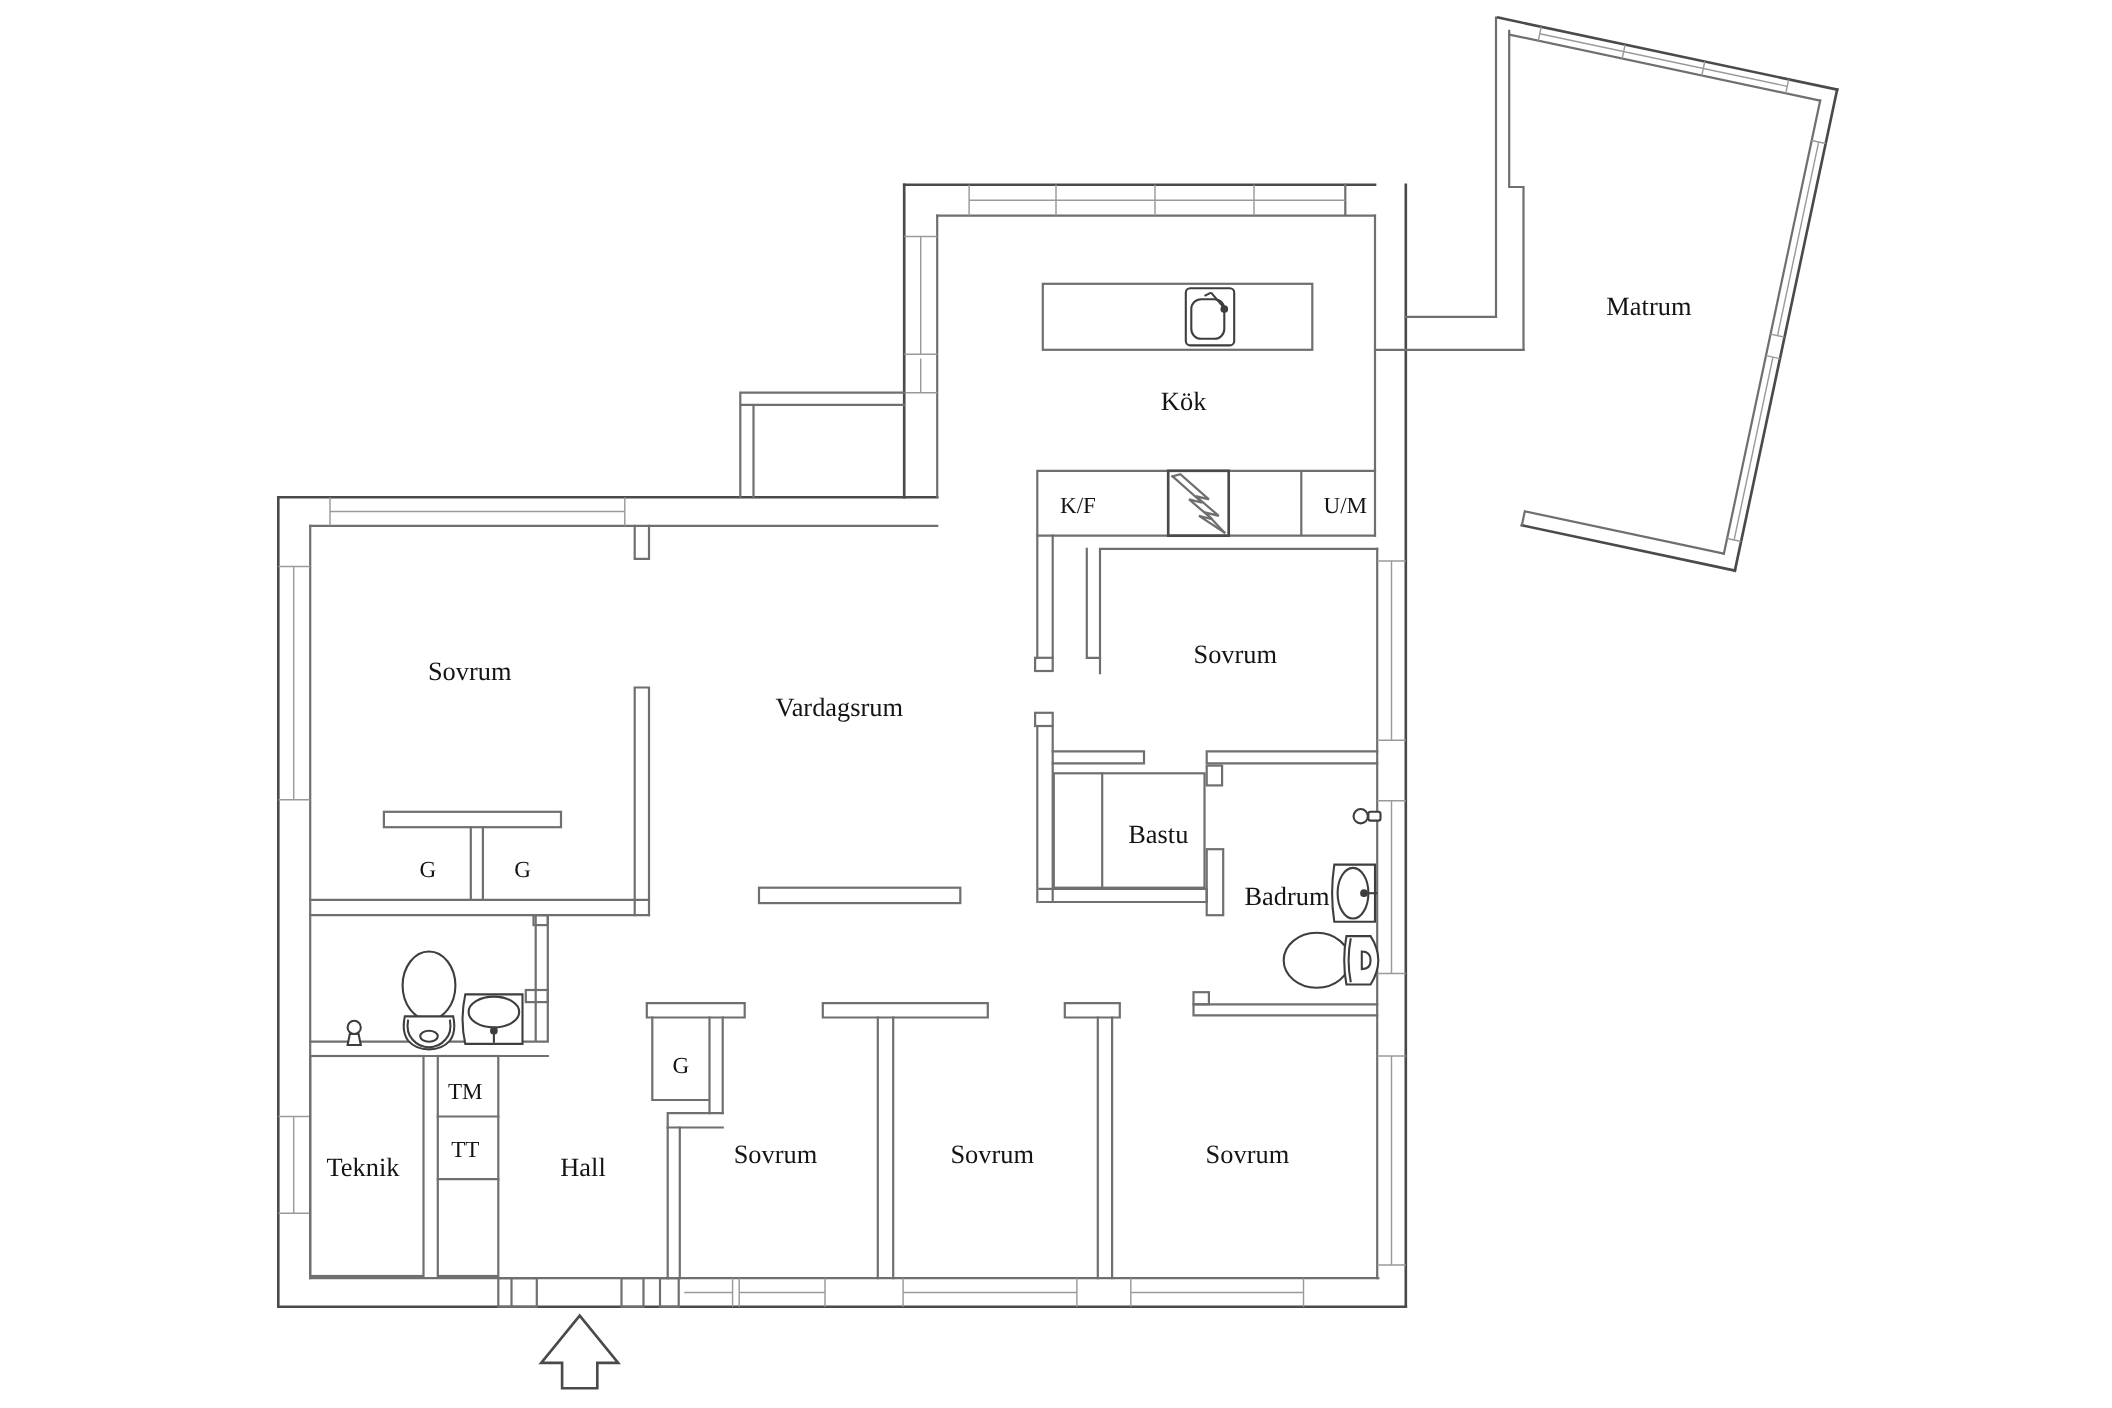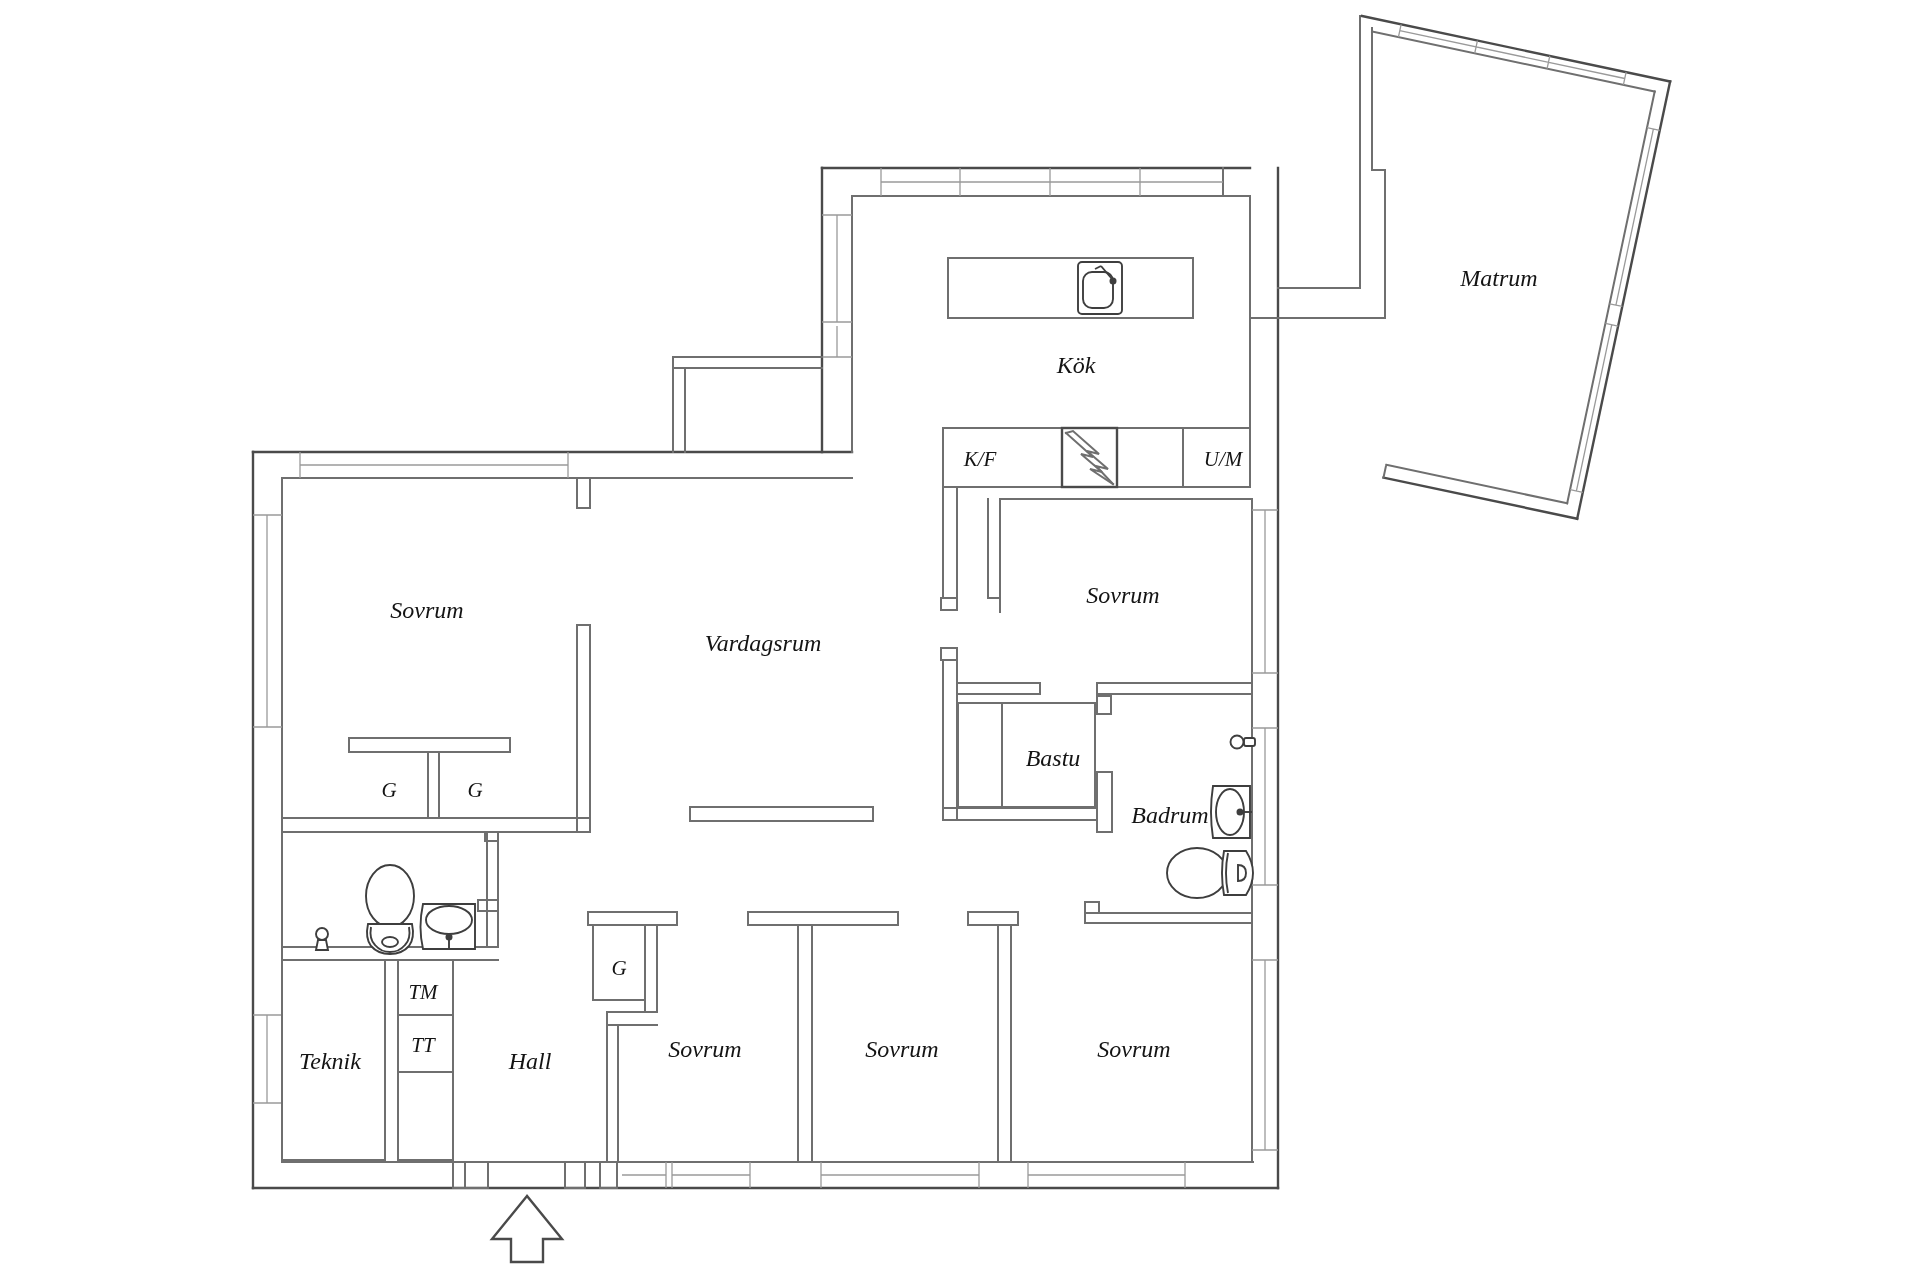--- a/index.html
+++ b/index.html
@@ -1,16 +1,16 @@
 <!DOCTYPE html>
 <html style="--bg: #ffffff; --wall: #6f6f6f; --walldark: #4a4a4a; --glaze: #9a9a9a; --fixture: #3e3e3e; --txt: #141414;"><head>
 <meta charset="utf-8">
 <style>
   html,body{margin:0;padding:0;background:#fff;}
-  .stage{width:1752px;height:1280px;background:var(--bg,#fff);position:relative;overflow:hidden;font-style:italic;}
+  .stage{width:1752px;height:1280px;background:var(--bg,#fff);position:relative;overflow:hidden;}
   svg{display:block;}
   .w{stroke:var(--wall,#6f6f6f);stroke-width:2;fill:none;stroke-linecap:square;}
   .wd{stroke:var(--walldark,#4a4a4a);stroke-width:2.4;fill:none;stroke-linecap:square;}
   .gl{stroke:var(--glaze,#9a9a9a);stroke-width:1.3;fill:none;}
   .fx{stroke:var(--fixture,#3e3e3e);stroke-width:1.9;fill:#fff;}
   .fxf{fill:var(--fixture,#3e3e3e);stroke:none;}
   .t{font-family:"Liberation Serif","DejaVu Serif",serif;fill:var(--txt,#141414);text-anchor:middle;}
   .t-lg{font-size:24px;}
   .t-sm{font-size:21px;}
 </style>

